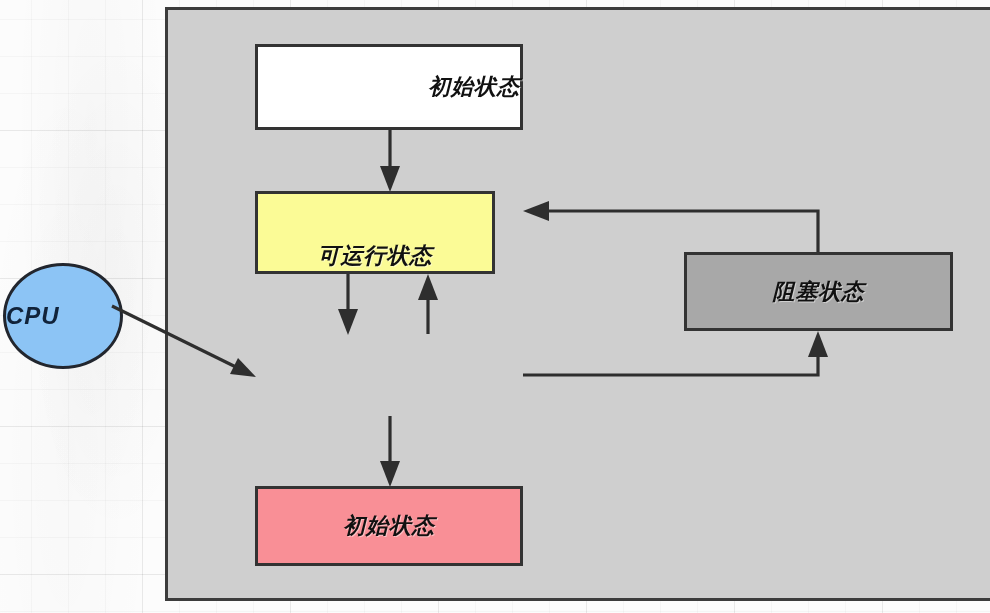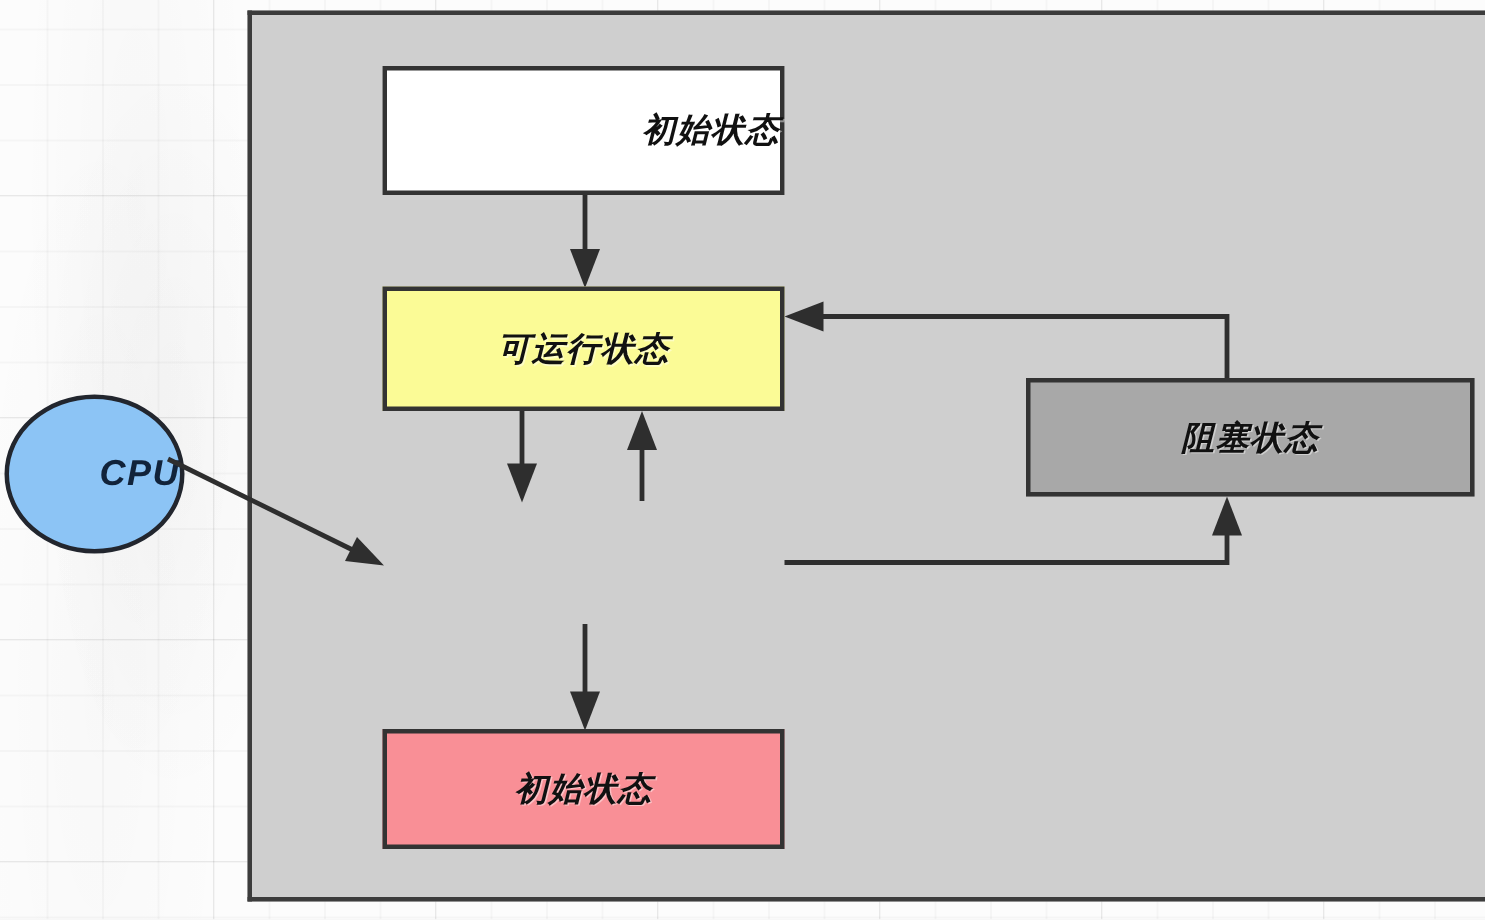--- a/index.html
+++ b/index.html
@@ -77,21 +77,21 @@
   .node-terminated { background: #f98f96; }
   .node-blocked  { background: #a8a8a8; }
 
   .cpu-node {
     position: absolute;
     border: 3px solid #22262e;
     border-radius: 50%;
     background: #8cc4f5;
     display: flex;
     align-items: center;
-    justify-content: flex-end;
+    justify-content: flex-start;
     color: #11233a;
     font-weight: bold;
     font-style: italic;
     font-size: 24px;
     letter-spacing: 1px;
   }
 
   svg.edges {
     position: absolute;
     left: 0; top: 0;
@@ -155,26 +155,26 @@
     <g>
       <polyline class="edge-line" points="818,252 818,211 540,211"></polyline>
       <polygon class="edge-head" points="523,211 549,201 549,221"></polygon>
     </g>
   </svg>
 
   <div class="node node-initial" style="left:255px; top:44px; width:268px; height:86px;justify-content:flex-end;">
     <span>初始状态</span>
   </div>
 
-  <div class="node node-ready" style="left:255px; top:191px; width:268px; height:83px;">
+  <div class="node node-ready" style="left:255px; top:191px; width:240px; height:83px;align-items:flex-end;">
     <span>可运行状态</span>
   </div>
 
 
   <div class="node node-terminated" style="left:255px; top:486px; width:268px; height:80px;">
     <span>初始状态</span>
   </div>
 
-  <div class="node node-blocked" style="left:684px; top:252px; width:299px; height:79px;">
+  <div class="node node-blocked" style="left:684px; top:252px; width:269px; height:79px;">
     <span>阻塞状态</span>
   </div>
 
 </div>
 
 </body></html>

